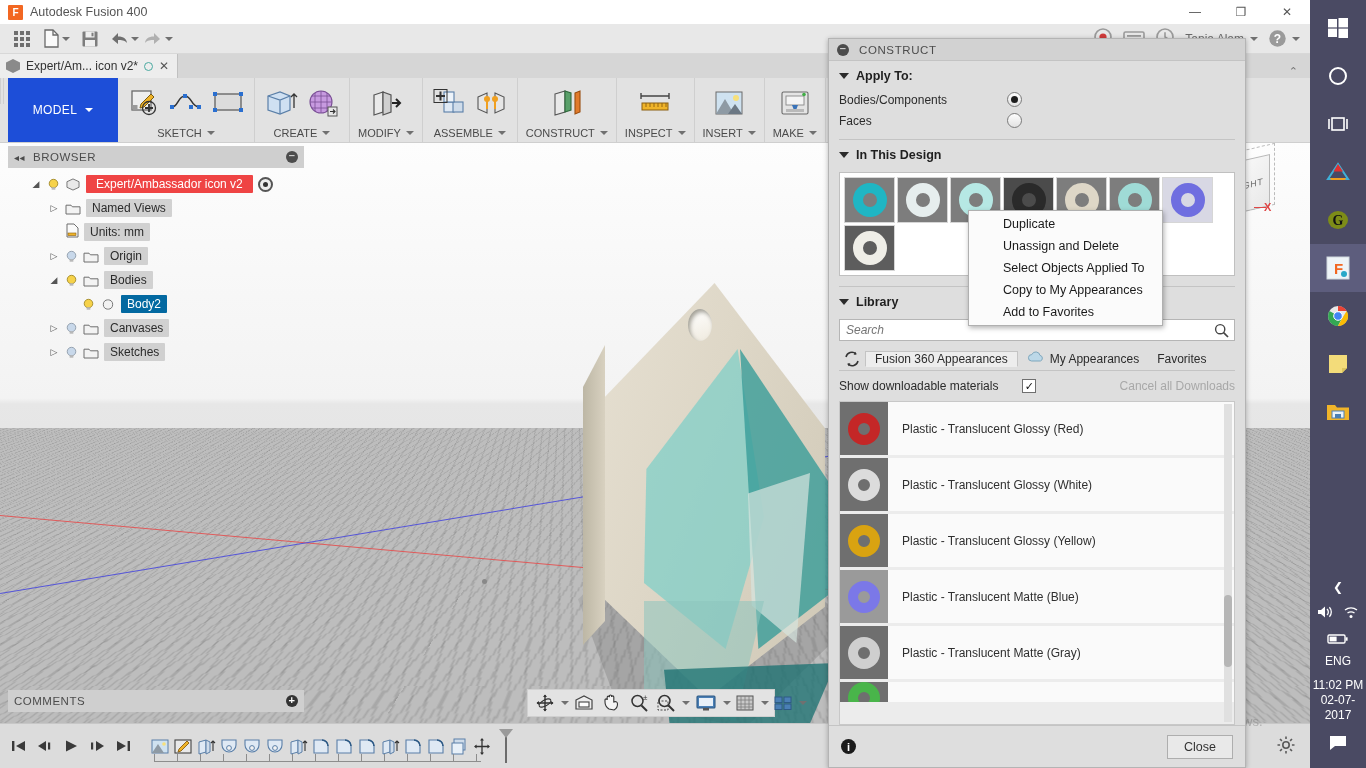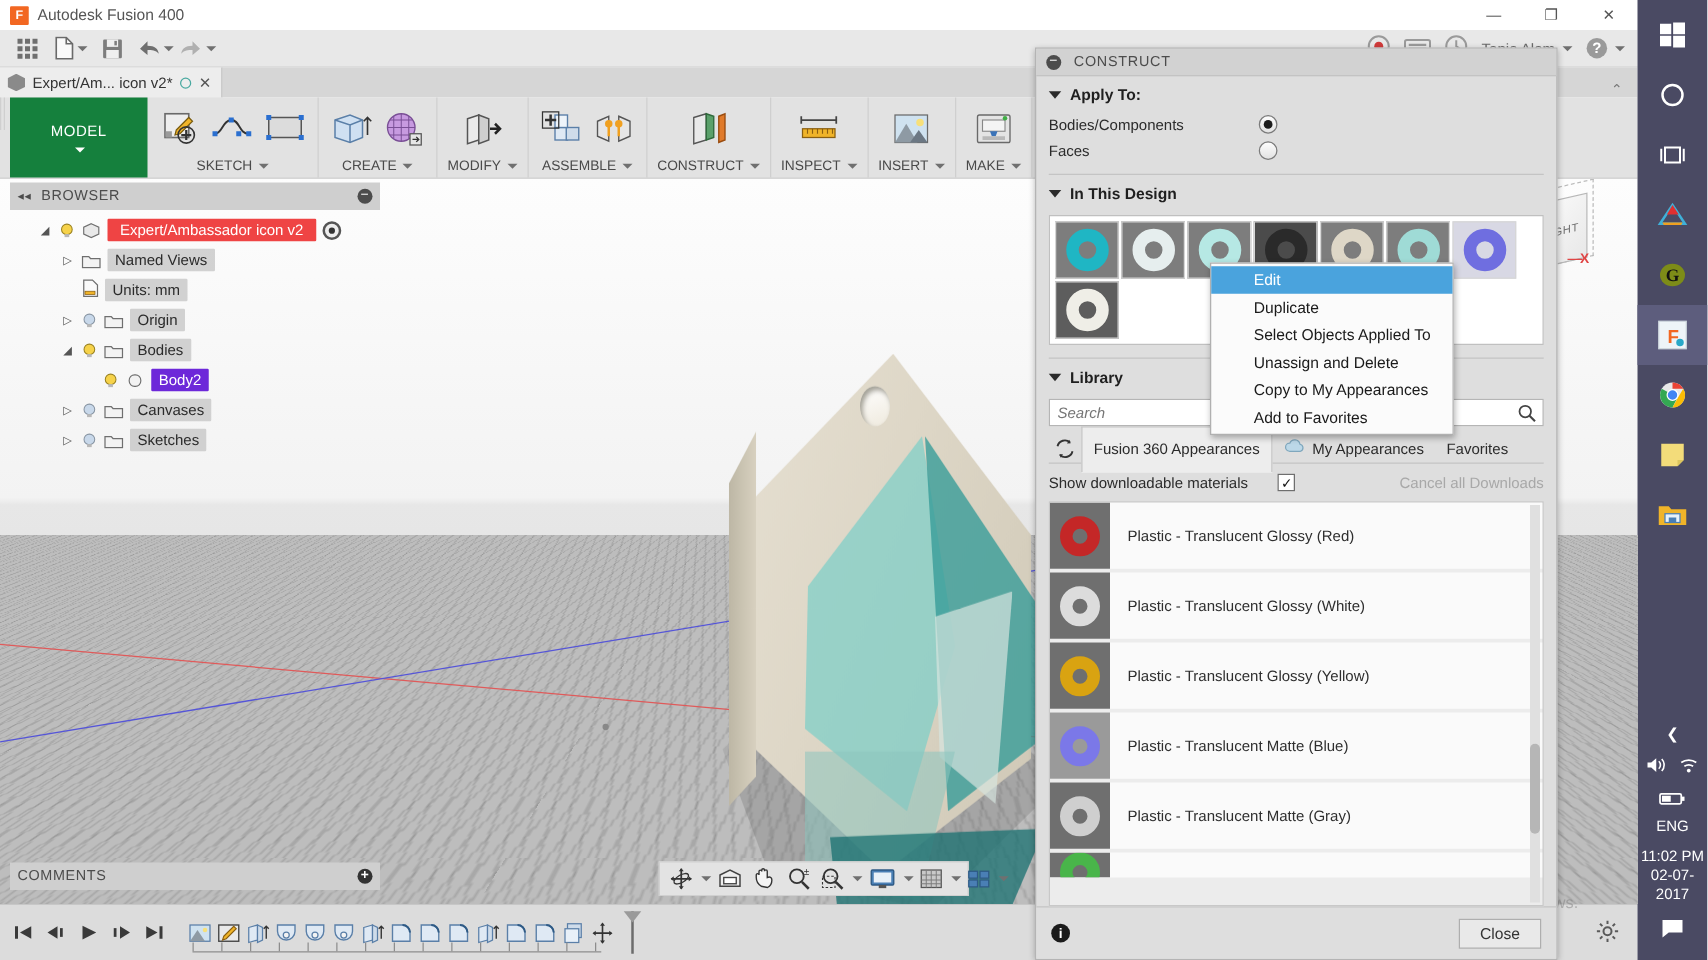--- a/index.html
+++ b/index.html
@@ -55,22 +55,22 @@
   .tab-x{ font-size:12px; color:#555; }
   #tabbar-collapse{ margin-left:auto; padding-right:12px; color:#777; font-size:11px;}
 
   
   #ribbon{
     position:absolute; left:0; top:78px; width:1310px; height:65px;
     background:#e2e2e2; display:flex; align-items:stretch;
     border-bottom:1px solid #cfcfcf;
   }
   #wsbtn{
-    width:110px; background:#15803d; color:#fff; display:flex;align-items:center;
-    justify-content:center; gap:6px; font-size:12px; letter-spacing:.4px;flex-direction:column;
+    width:110px; background:#1d4ed8; color:#fff; display:flex;align-items:center;
+    justify-content:center; gap:6px; font-size:12px; letter-spacing:.4px;
   }
   #wsgrip{ display:flex; gap:2px; margin-right:4px;}
   #wsgrip i{ width:1px;height:26px;background:#cfcfcf;display:block;}
   .rgroup{ display:flex; flex-direction:column; align-items:center; justify-content:space-between;
            padding:4px 8px 3px; border-right:1px solid #cfcfcf; }
   .ricons{ display:flex; gap:6px; align-items:flex-end; height:38px;}
   .rlabel{ font-size:11px; color:#4a4a4a; display:flex;align-items:center;gap:3px;}
   .ricon{ width:36px;height:34px; display:flex;align-items:center;justify-content:center;}
   .ricon svg{ display:block; }
 
@@ -84,21 +84,21 @@
   .minus-circle{ margin-left:auto; width:12px;height:12px;border-radius:50%;background:#4c4c4c;
                  color:#cfcfcf; font-size:11px; line-height:9px; text-align:center; font-weight:bold;}
   #tree{ padding-top:4px; }
   .trow{ height:24px; display:flex; align-items:center; gap:5px; font-size:12px; color:#2b2b2b;}
   .tri{ width:12px; text-align:center; color:#555; font-size:9px;}
   .tri.open{ color:#555; }
   .bulb{ width:13px;height:13px; display:block;}
   .folder{ width:16px;height:13px;display:block;}
   .tlabel{ background:rgba(200,200,200,.82); padding:2px 6px; border-radius:1px;}
   .tlabel.root{ background:#ef4444; color:#fff; padding:2px 10px;}
-  .tlabel.sel{ background:#6d28d9; color:#fff;}
+  .tlabel.sel{ background:#0369a1; color:#fff;}
   .eye{ width:15px;height:15px;border-radius:50%;border:2px solid #555;background:#eee;
         display:flex;align-items:center;justify-content:center;}
   .eye i{ width:5px;height:5px;border-radius:50%;background:#333;display:block;}
 
   
   #canvas{
     position:absolute; left:0; top:143px; width:1310px; height:580px;
     background:linear-gradient(#fdfdfd 0%, #f3f3f3 44%, #e7e7e7 45%, #d9d9d9 100%);
     overflow:hidden;
   }
@@ -223,21 +223,21 @@
   .sw .torus{ position:absolute; left:50%; top:50%; transform:translate(-50%,-50%);
       width:34px;height:34px; border-radius:50%; border:10px solid #fff;}
   #searchrow{ margin:4px 10px 0; position:relative; }
   #search{ width:100%; height:22px; border:1px solid #b5b5b5; background:#fff;
            font-family:"Liberation Sans",sans-serif; font-size:12px; font-style:italic;
            color:#8a8a8a; padding:0 26px 0 6px;}
   #search-icon{ position:absolute; right:6px; top:4px; }
   #tabsrow{ display:flex; align-items:center; gap:0; margin:6px 10px 0; height:24px;
             border-bottom:1px solid #c4c4c4;}
   .refresh{ width:26px;height:22px;display:flex;align-items:center;justify-content:center;}
-  .ltab{ height:37px; padding:0 9px; display:flex;align-items:center;gap:5px;
+  .ltab{ height:16px; padding:0 9px; display:flex;align-items:center;gap:5px;
          font-size:12px; color:#2b2b2b;}
   .ltab.active{ background:#ededed; border:1px solid #c4c4c4; border-bottom:1px solid #ededed;
                 margin-bottom:-1px;}
   #dlrow{ display:flex; align-items:center; margin:8px 10px 0; font-size:12px; color:#2b2b2b;}
   .chk{ width:14px;height:14px;border:1px solid #6f6f6f;background:#fff; margin-left:24px;
         display:flex;align-items:center;justify-content:center;font-size:11px;color:#111;}
   #canceldl{ margin-left:auto; color:#a8a8a8; font-size:12px;}
   #matlist{ margin:8px 10px 0; flex:1; background:#ececec; border:1px solid #c8c8c8;
             position:relative; overflow:hidden;}
   .matrow{ height:53px; background:#fafafa; margin-bottom:3px; display:flex; align-items:center;}
@@ -1110,24 +1110,23 @@
       </div>
   </div>
 
   <div id="ap-foot">
     <span id="info-icon">i</span>
     <span id="closebtn">Close</span>
   </div>
 </div>
 
 <div id="ctxmenu">
-  <div class="ctxitem sel">Edit</div>
   <div class="ctxitem">Duplicate</div>
+  <div class="ctxitem">Unassign and Delete</div>
   <div class="ctxitem">Select Objects Applied To</div>
-  <div class="ctxitem">Unassign and Delete</div>
   <div class="ctxitem">Copy to My Appearances</div>
   <div class="ctxitem">Add to Favorites</div>
 </div>
 
 <div id="taskbar">
   <div class="tbitem" style="margin-top:4px;">
     <svg width="22" height="22" viewBox="0 0 22 22">
         <rect x="1" y="2" width="9" height="8.4" fill="#fff"></rect>
         <rect x="11.5" y="1" width="9.5" height="9.4" fill="#fff"></rect>
         <rect x="1" y="11.6" width="9" height="8.4" fill="#fff"></rect>

